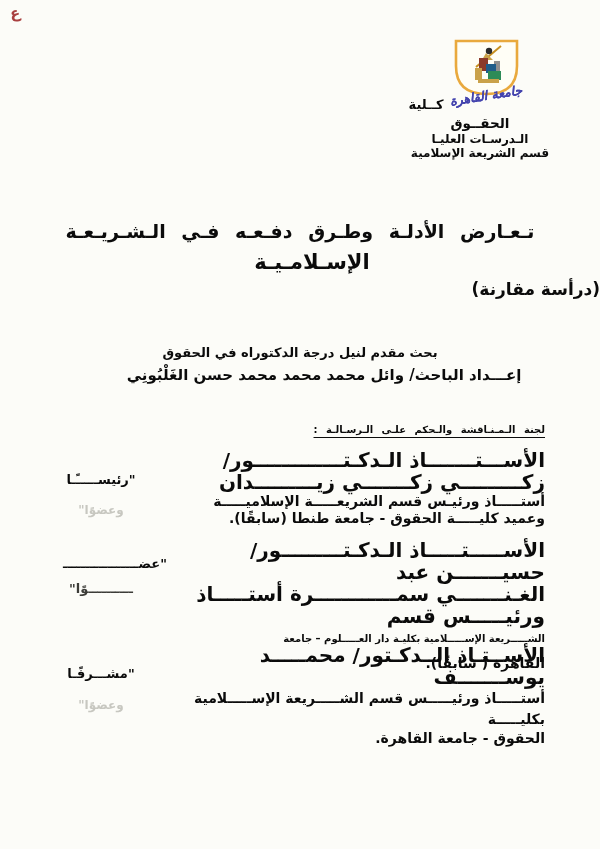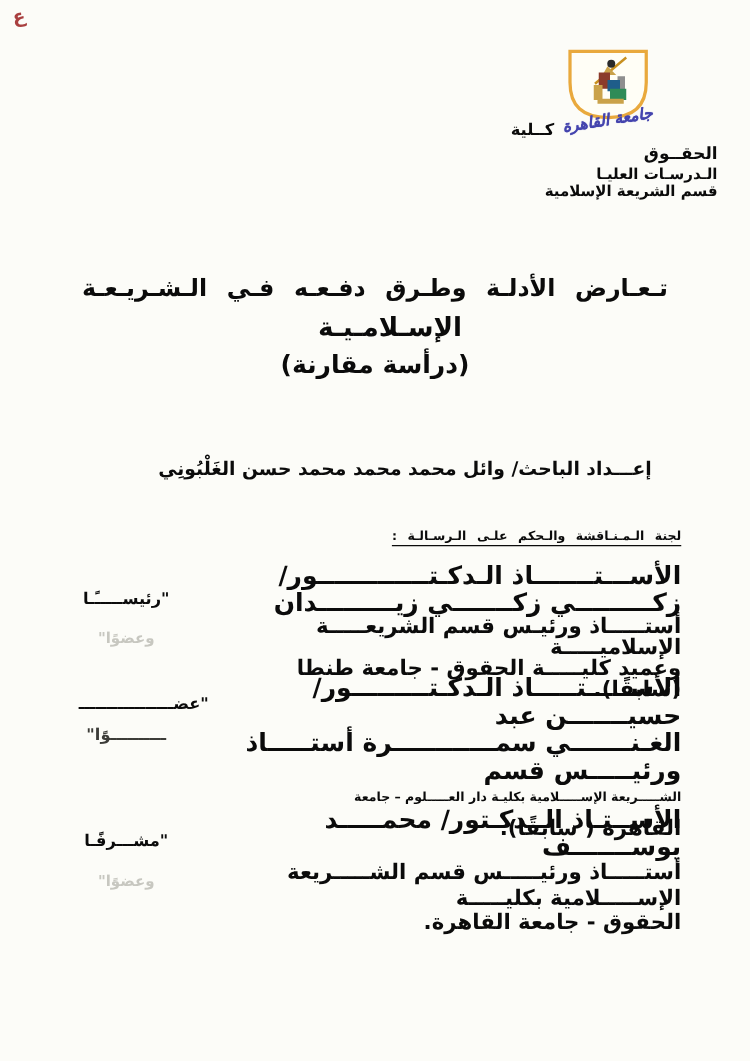--- a/index.html
+++ b/index.html
@@ -12,37 +12,37 @@
   .b{font-weight:bold;}
   
   .corner-mark{left:10px;top:4px;color:#9b2020;font-size:15px;font-weight:bold;
     transform:rotate(-6deg);opacity:.85;}
   
   .logo{left:453px;top:38px;}
   .uni-script{left:448px;top:88px;width:76px;color:#4444ae;
     font-size:12.5px;font-weight:bold;font-style:italic;text-align:center;
     transform:rotate(-9deg);text-shadow:0 0 .6px #4444ae;}
   .faculty-word{left:398px;top:97px;width:56px;font-size:13px;text-align:center;}
-  .hdr-line{left:414px;width:160px;text-align:right;font-size:12px;}
+  .hdr-line{left:400px;width:160px;text-align:center;font-size:12px;}
   .hdr-law{top:115px;font-size:13.5px;}
   .hdr-postgrad{top:132px;}
   .hdr-dept{top:146px;}
   
   .title-1{left:0;top:220px;width:600px;text-align:center;font-size:19px;word-spacing:9px;}
   .title-2{left:12px;top:250px;width:600px;text-align:center;font-size:21px;}
-  .title-sub{left:0;top:279px;width:600px;text-align:center;font-size:20px;}
+  .title-sub{left:0;top:279px;width:600px;text-align:right;font-size:17px;}
   
   .purpose{left:0;top:345px;width:600px;text-align:center;font-size:13px;}
   .author{left:0;top:366px;width:600px;text-align:center;font-size:15px;margin-left:24px;}
   
   .committee-heading{right:55px;top:424px;font-size:10px;word-spacing:5px;
     text-decoration:underline;text-underline-offset:4px;}
   .member{right:55px;width:382px;text-align:right;}
   .m-big{font-size:20px;line-height:22px;}
-  .m-small{font-size:17px;line-height:17px;}
+  .m-small{font-size:14px;line-height:17px;}
   .m1{top:449px;}
   .m2{top:539px;}
   .m2 .d1{line-height:24px;font-size:10px;}
   .m2 .d2{line-height:24px;}
   .m3{top:644px;}
   .m3 .l2{text-align:center;padding-left:40px;}
   .m3 .d1{line-height:21px;}
   .role{left:35px;width:132px;text-align:center;font-size:13px;}
   .r1a{top:472px;}
   .r1b{top:503px;}
@@ -76,20 +76,21 @@
   <div class="abs uni-script">جامعة القاهرة</div>
   <div class="abs faculty-word b">كــلية</div>
   <div class="abs hdr-line hdr-law b">الحقــوق</div>
   <div class="abs hdr-line hdr-postgrad b">الـدرسـات العليـا</div>
   <div class="abs hdr-line hdr-dept b">قسم الشريعة الإسلامية</div>
 
   <div class="abs title-1 b">تـعـارض الأدلـة وطـرق دفـعـه فـي الـشـريـعـة</div>
   <div class="abs title-2 b">الإسـلامـيـة</div>
   <div class="abs title-sub b">(درأسة مقارنة)</div>
 
+  <div class="abs purpose b">بحث مقدم لنيل درجة الدكتوراه في الحقوق</div>
   <div class="abs author b">إعـــداد الباحث/ وائل محمد محمد محمد حسن الغَلْبُونِي</div>
 
   <div class="abs committee-heading b">لجنة الـمـنـاقشة والـحكم علـى الـرسـالـة :</div>
 
   <div class="abs member m1">
     <div class="m-big b">الأســـتـــــــاذ الـدكـتـــــــــــــور/</div>
     <div class="m-big b">زكـــــــــي زكـــــــي زيـــــــــدان</div>
     <div class="m-small b d1">أستـــــاذ ورئيـس قسم الشريعـــــة الإسلاميـــــة</div>
     <div class="m-small b d2">وعميد كليـــــة الحقوق - جامعة طنطا (سابقًا).</div>
   </div>

